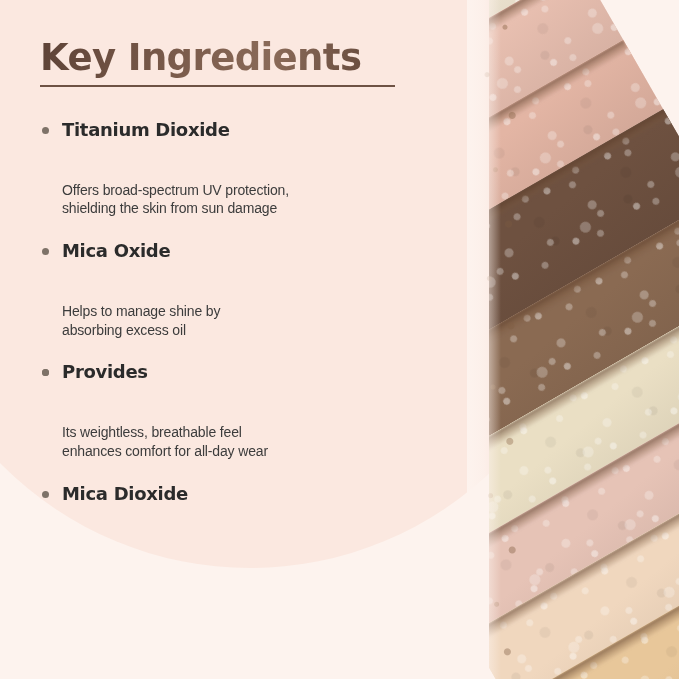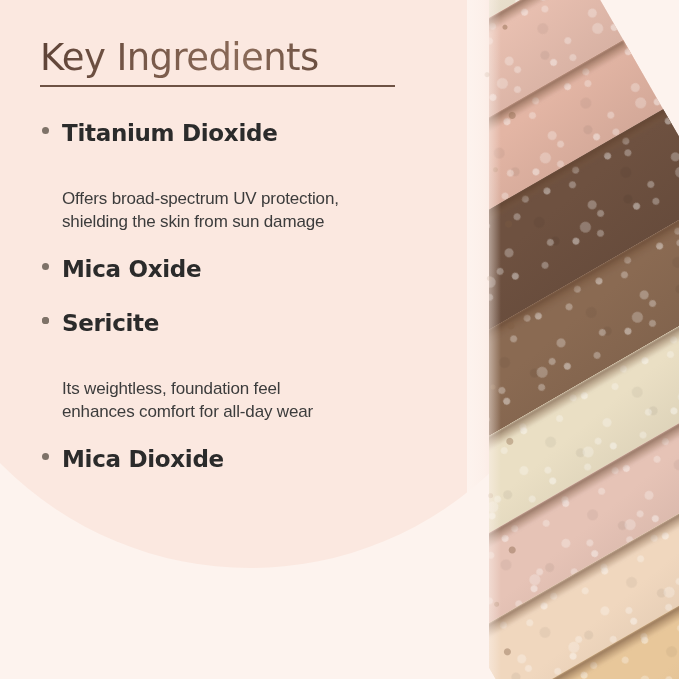--- a/index.html
+++ b/index.html
@@ -30,21 +30,21 @@
     position:absolute;
     z-index:3;
     left:40px; top:36px;
     width:420px;
   }
 
   #title-wrap { margin-bottom:30px; }
 
   #page-title {
     font-family:"DejaVu Sans", sans-serif;
-    font-weight:normal;
+    font-weight:bold;
     font-size:37px;
     letter-spacing:-0.6px;
     line-height:1.18;
     color:#6B5044;
     background:linear-gradient(100deg,#5E4337 0%,#7A5B4B 42%,#8A6A58 72%,#6A4E40 100%);
     -webkit-background-clip:text;
     background-clip:text;
     -webkit-text-fill-color:transparent;
     display:inline-block;
     padding-bottom:3px;
@@ -69,31 +69,31 @@
     position:absolute;
     left:2px; top:10px;
     width:7px; height:7px;
     border-radius:50%;
     background:#7E7268;
   }
 
   .ing-name {
     font-family:"DejaVu Sans", sans-serif;
     font-weight:bold;
-    font-size:23px;
+    font-size:18px;
     letter-spacing:-0.3px;
     color:#2B2B2B;
     line-height:1.45;
     margin-bottom:1px;
   }
 
   .ing-desc {
     font-family:"Liberation Sans", sans-serif;
     font-weight:400;
-    font-size:17px;
+    font-size:14px;
     letter-spacing:-0.15px;
     color:#3C3C3C;
     line-height:1.33;
     white-space:pre-line;
     margin-top:38px;
   }
 
   
   #swatch-panel {
     position:absolute;
@@ -212,28 +212,30 @@
   <div id="ingredient-list">
       <div class="ingredient">
         <span class="bullet"></span>
         <div class="ing-name">Titanium Dioxide</div>
         <div class="ing-desc">Offers broad-spectrum UV protection,
 shielding the skin from sun damage</div>
       </div>
       <div class="ingredient">
         <span class="bullet"></span>
         <div class="ing-name">Mica Oxide</div>
-      </div>
-      <div class="ingredient">
-        <span class="bullet"></span>
-      </div>
-      <div class="ingredient">
-        <span class="bullet"></span>
-        <div class="ing-name">Sericite</div>
-        <div class="ing-desc">Its weightless, foundation feel
+        <div class="ing-desc">Helps to manage shine by
+absorbing excess oil</div>
+      </div>
+      <div class="ingredient">
+        <span class="bullet"></span>
+      </div>
+      <div class="ingredient">
+        <span class="bullet"></span>
+        <div class="ing-name">Provides</div>
+        <div class="ing-desc">Its weightless, breathable feel
 enhances comfort for all-day wear</div>
       </div>
       <div class="ingredient">
         <span class="bullet"></span>
         <div class="ing-name">Mica Dioxide</div>
       </div>
     </div>
 
 </div>
 

